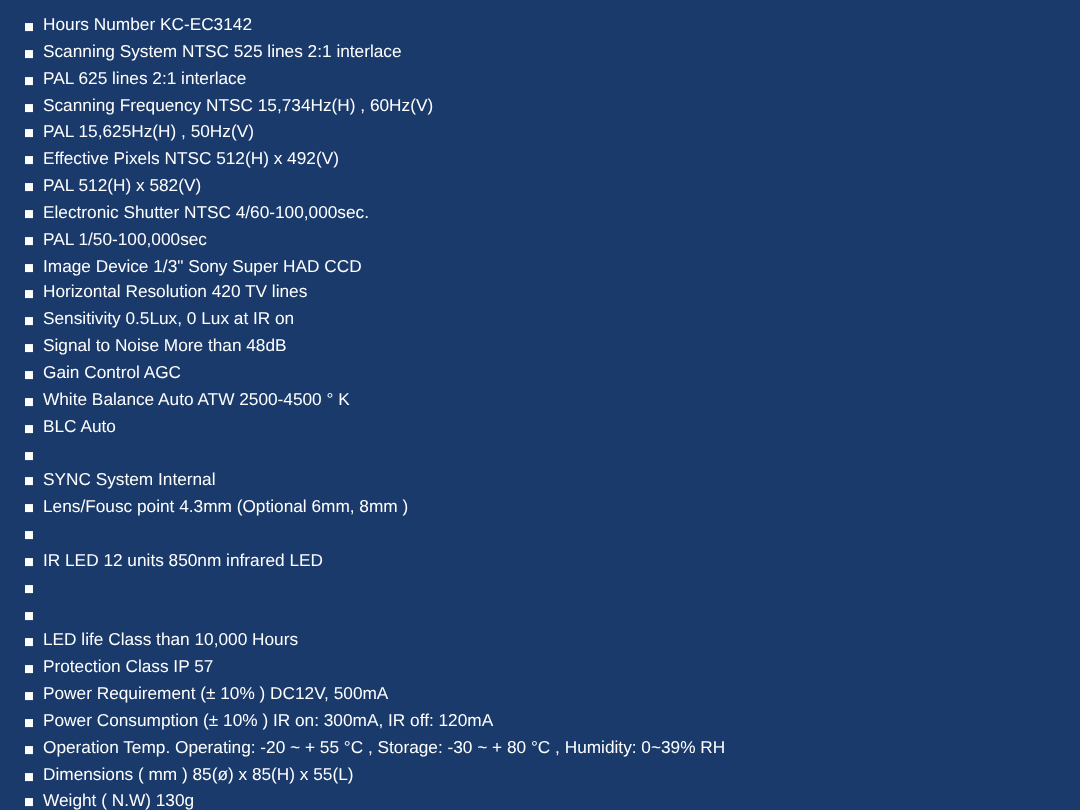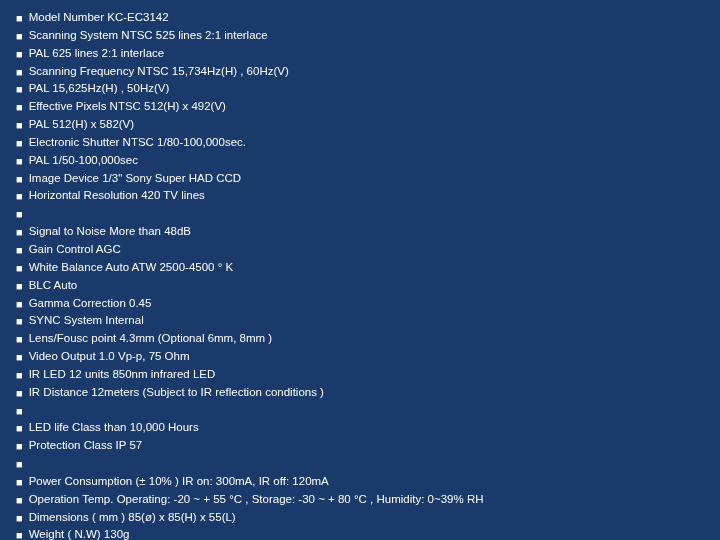--- a/index.html
+++ b/index.html
@@ -39,21 +39,21 @@
       font-weight: normal;
     }
   </style>
 </head>
 <body>
 
 <div class="content">
   <div id="spec-list">
       <div class="spec-item">
         <span class="bullet">■</span>
-        <span class="spec-text">Model Number KC-EC3142</span>
+        <span class="spec-text">Hours Number KC-EC3142</span>
       </div>
       <div class="spec-item">
         <span class="bullet">■</span>
         <span class="spec-text">Scanning System NTSC 525 lines 2:1 interlace</span>
       </div>
       <div class="spec-item">
         <span class="bullet">■</span>
         <span class="spec-text">PAL 625 lines 2:1 interlace</span>
       </div>
       <div class="spec-item">
@@ -67,90 +67,89 @@
       <div class="spec-item">
         <span class="bullet">■</span>
         <span class="spec-text">Effective Pixels NTSC 512(H) x 492(V)</span>
       </div>
       <div class="spec-item">
         <span class="bullet">■</span>
         <span class="spec-text">PAL 512(H) x 582(V)</span>
       </div>
       <div class="spec-item">
         <span class="bullet">■</span>
-        <span class="spec-text">Electronic Shutter NTSC 1/80-100,000sec.</span>
+        <span class="spec-text">Electronic Shutter NTSC 4/60-100,000sec.</span>
       </div>
       <div class="spec-item">
         <span class="bullet">■</span>
         <span class="spec-text">PAL 1/50-100,000sec</span>
       </div>
       <div class="spec-item">
         <span class="bullet">■</span>
         <span class="spec-text">Image Device 1/3" Sony Super HAD CCD</span>
       </div>
       <div class="spec-item">
         <span class="bullet">■</span>
         <span class="spec-text">Horizontal Resolution 420 TV lines</span>
       </div>
       <div class="spec-item">
         <span class="bullet">■</span>
+        <span class="spec-text">Sensitivity 0.5Lux, 0 Lux at IR on</span>
       </div>
       <div class="spec-item">
         <span class="bullet">■</span>
         <span class="spec-text">Signal to Noise More than 48dB</span>
       </div>
       <div class="spec-item">
         <span class="bullet">■</span>
         <span class="spec-text">Gain Control AGC</span>
       </div>
       <div class="spec-item">
         <span class="bullet">■</span>
         <span class="spec-text">White Balance Auto ATW 2500-4500 ° K</span>
       </div>
       <div class="spec-item">
         <span class="bullet">■</span>
         <span class="spec-text">BLC Auto</span>
       </div>
       <div class="spec-item">
         <span class="bullet">■</span>
-        <span class="spec-text">Gamma Correction 0.45</span>
       </div>
       <div class="spec-item">
         <span class="bullet">■</span>
         <span class="spec-text">SYNC System Internal</span>
       </div>
       <div class="spec-item">
         <span class="bullet">■</span>
         <span class="spec-text">Lens/Fousc point 4.3mm (Optional 6mm, 8mm )</span>
       </div>
       <div class="spec-item">
         <span class="bullet">■</span>
-        <span class="spec-text">Video Output 1.0 Vp-p, 75 Ohm</span>
       </div>
       <div class="spec-item">
         <span class="bullet">■</span>
         <span class="spec-text">IR LED 12 units 850nm infrared LED</span>
       </div>
       <div class="spec-item">
         <span class="bullet">■</span>
-        <span class="spec-text">IR Distance 12meters (Subject to IR reflection conditions )</span>
       </div>
       <div class="spec-item">
         <span class="bullet">■</span>
       </div>
       <div class="spec-item">
         <span class="bullet">■</span>
         <span class="spec-text">LED life Class than 10,000 Hours</span>
       </div>
       <div class="spec-item">
         <span class="bullet">■</span>
         <span class="spec-text">Protection Class IP 57</span>
       </div>
       <div class="spec-item">
         <span class="bullet">■</span>
+        <span class="spec-text">Power Requirement (± 10% ) DC12V, 500mA</span>
       </div>
       <div class="spec-item">
         <span class="bullet">■</span>
         <span class="spec-text">Power Consumption (± 10% ) IR on: 300mA, IR off: 120mA</span>
       </div>
       <div class="spec-item">
         <span class="bullet">■</span>
         <span class="spec-text">Operation Temp. Operating: -20 ~ + 55 °C , Storage: -30 ~ + 80 °C , Humidity: 0~39% RH</span>
       </div>
       <div class="spec-item">

